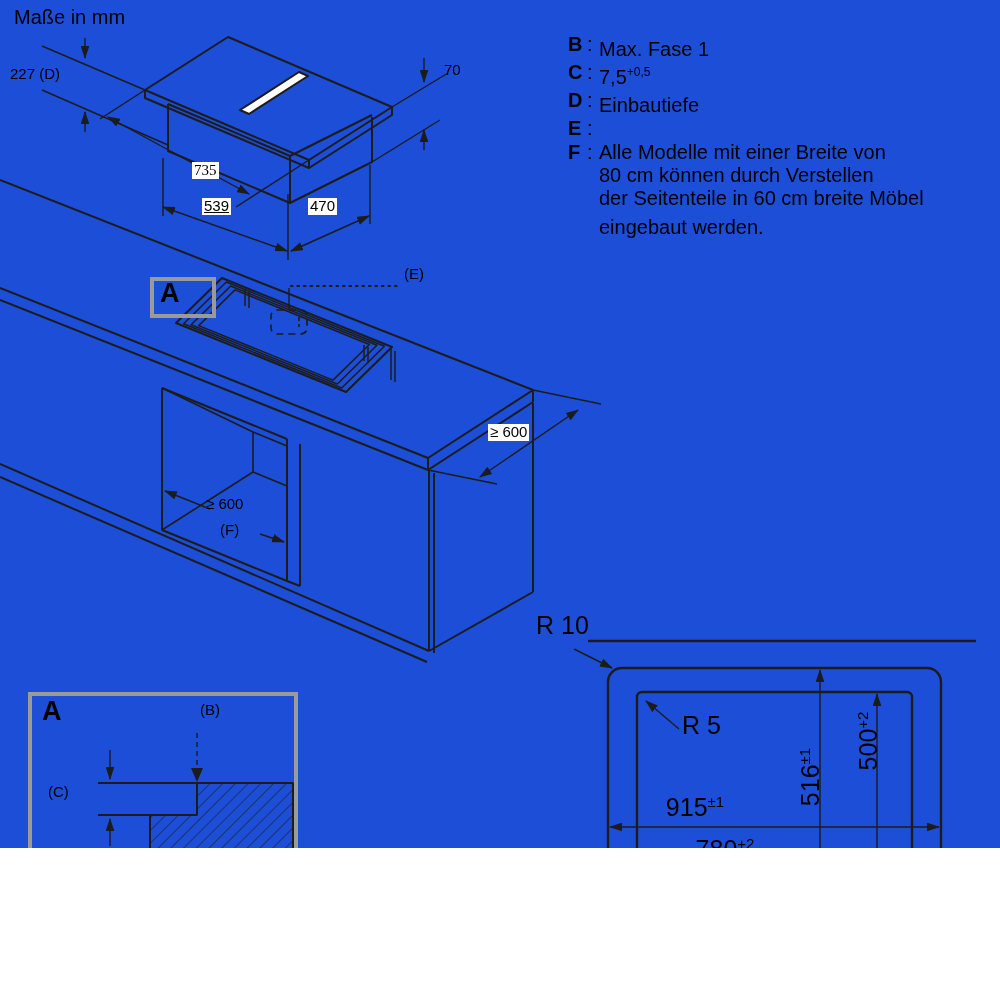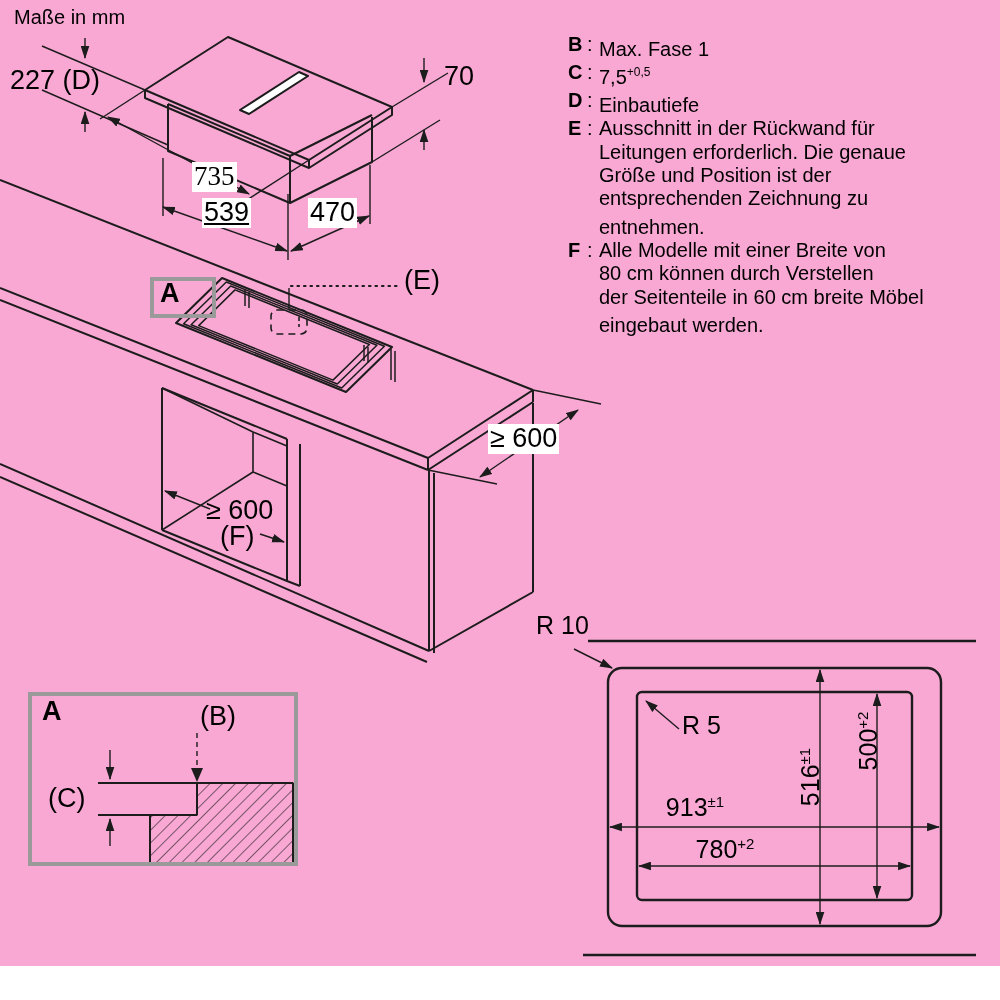--- a/index.html
+++ b/index.html
@@ -1,19 +1,19 @@
 <!DOCTYPE html>
 <html><head>
 <meta charset="utf-8">
 <style>
   html,body{margin:0;padding:0;background:#fff;}
-  #page{position:relative;width:1000px;height:966px;background:#f9a8d4;overflow:hidden;
+  #page{position:relative;width:1000px;height:848px;background:#1d4ed8;overflow:hidden;
         font-family:"Liberation Sans",sans-serif;color:#000;}
   #art{position:absolute;left:0;top:0;z-index:1;}
-  .lbl{position:absolute;z-index:2;font-size:27px;line-height:1.1;white-space:nowrap;}
+  .lbl{position:absolute;z-index:2;font-size:15px;line-height:1.1;white-space:nowrap;}
   .bgw{background:#fff;padding:0 2px;}
   .big{font-size:25px;}
   .title{font-size:20px;}
   .marker-box{position:absolute;z-index:3;border:4px solid #9a9a9a;background:transparent;}
   .marker-a{position:absolute;font-weight:bold;font-size:27px;z-index:4;}
   .legend{position:absolute;left:568px;top:33px;z-index:2;font-size:20px;line-height:23.4px;}
   .lg-row{display:flex;align-items:flex-start;}
   .lg-key{font-weight:bold;min-width:19px;}
   .lg-colon{min-width:12px;}
   .lg-text{white-space:pre-line;max-width:392px;}
@@ -145,41 +145,36 @@
     <span class="lg-text"><span>7,5</span><sup>+0,5</sup></span>
   </div>
   <div class="lg-row">
     <span class="lg-key">D</span>
         <span class="lg-colon">:</span>
     <span class="lg-text"><span>Einbautiefe</span><sup></sup></span>
   </div>
   <div class="lg-row">
     <span class="lg-key">E</span>
         <span class="lg-colon">:</span>
-    <span class="lg-text"><span>Ausschnitt in der Rückwand für
-Leitungen erforderlich. Die genaue
-Größe und Position ist der
-entsprechenden Zeichnung zu
-entnehmen.</span><sup></sup></span>
   </div>
   <div class="lg-row">
     <span class="lg-key">F</span>
         <span class="lg-colon">:</span>
     <span class="lg-text"><span>Alle Modelle mit einer Breite von
 80 cm können durch Verstellen
 der Seitenteile in 60 cm breite Möbel
 eingebaut werden.</span><sup></sup></span>
   </div>
 </div>
 
 <div class="marker-box" style="left:28px;top:692px;width:262px;height:166px;"></div>
 <div class="marker-a" style="left:42px;top:696px;">A</div>
 <div class="lbl" style="left:200px;top:702px;">(B)</div>
 <div class="lbl" style="left:48px;top:784px;">(C)</div>
 
 <div class="lbl big" style="left:536px;top:612px;">R 10</div>
 <div class="lbl big" style="left:682px;top:712px;">R 5</div>
-<div class="lbl big ctr" style="left:630px;top:794px;width:130px;"><span>913</span><sup>±1</sup></div>
+<div class="lbl big ctr" style="left:630px;top:794px;width:130px;"><span>915</span><sup>±1</sup></div>
 <div class="lbl big ctr" style="left:660px;top:836px;width:130px;"><span>780</span><sup>+2</sup></div>
 <div class="lbl big rot" style="left:746px;top:763px;width:130px;height:28px;"><span>516</span><sup>±1</sup></div>
 <div class="lbl big rot" style="left:804px;top:727px;width:130px;height:28px;"><span>500</span><sup>+2</sup></div>
 
 </div>
 
 </body></html>

